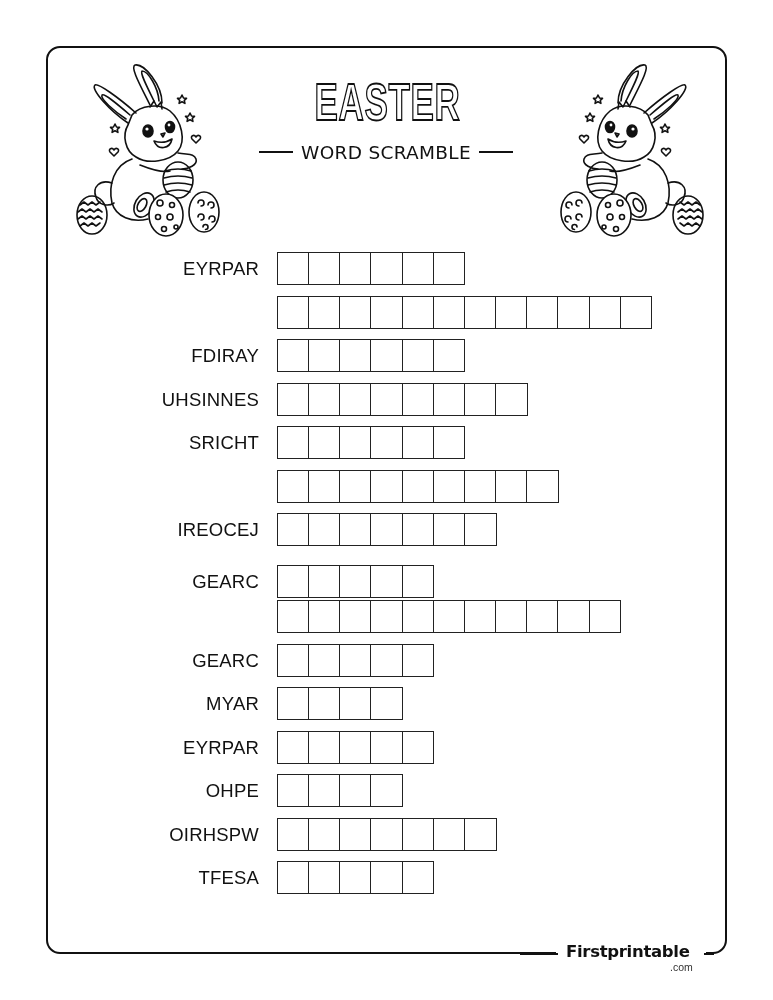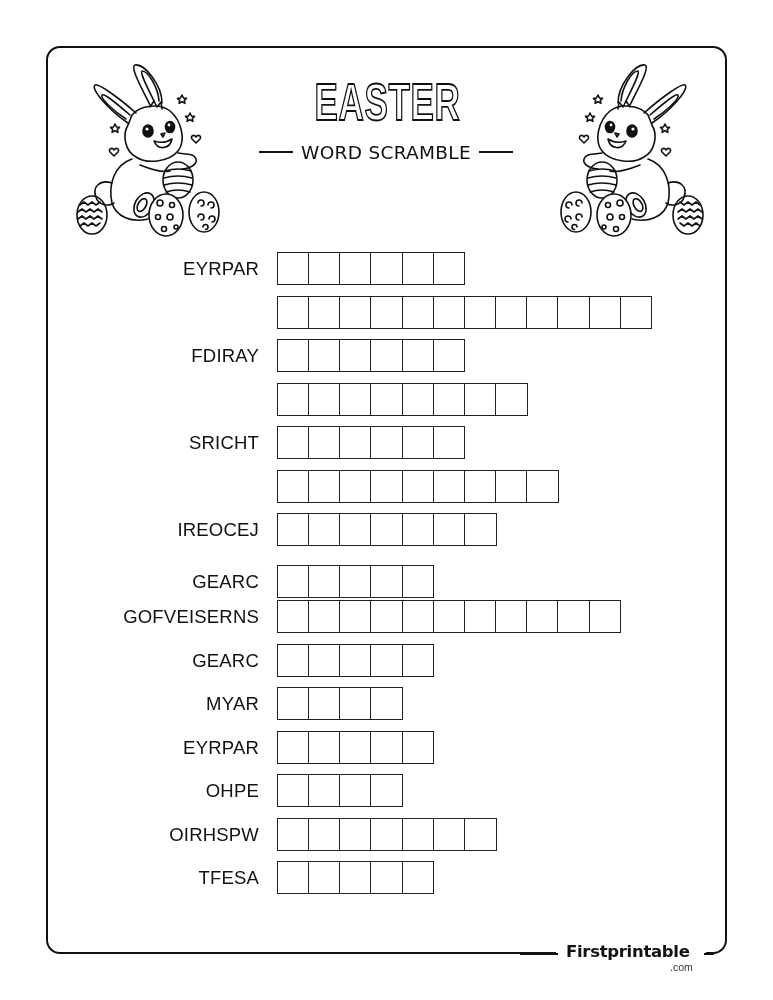--- a/index.html
+++ b/index.html
@@ -161,20 +161,21 @@
       <div class="boxes">
         <div class="box"></div>
         <div class="box"></div>
         <div class="box"></div>
         <div class="box"></div>
         <div class="box"></div>
         <div class="box"></div>
       </div>
     </div>
     <div class="row" style="top: 130.5px;">
+      <span class="word">UHSINNES</span>
       <div class="boxes">
         <div class="box"></div>
         <div class="box"></div>
         <div class="box"></div>
         <div class="box"></div>
         <div class="box"></div>
         <div class="box"></div>
         <div class="box"></div>
         <div class="box"></div>
       </div>
@@ -219,21 +220,20 @@
       <span class="word">GEARC</span>
       <div class="boxes">
         <div class="box"></div>
         <div class="box"></div>
         <div class="box"></div>
         <div class="box"></div>
         <div class="box"></div>
       </div>
     </div>
     <div class="row" style="top: 348px;">
-      <span class="word">GOFVEISERNS</span>
       <div class="boxes">
         <div class="box"></div>
         <div class="box"></div>
         <div class="box"></div>
         <div class="box"></div>
         <div class="box"></div>
         <div class="box"></div>
         <div class="box"></div>
         <div class="box"></div>
         <div class="box"></div>

